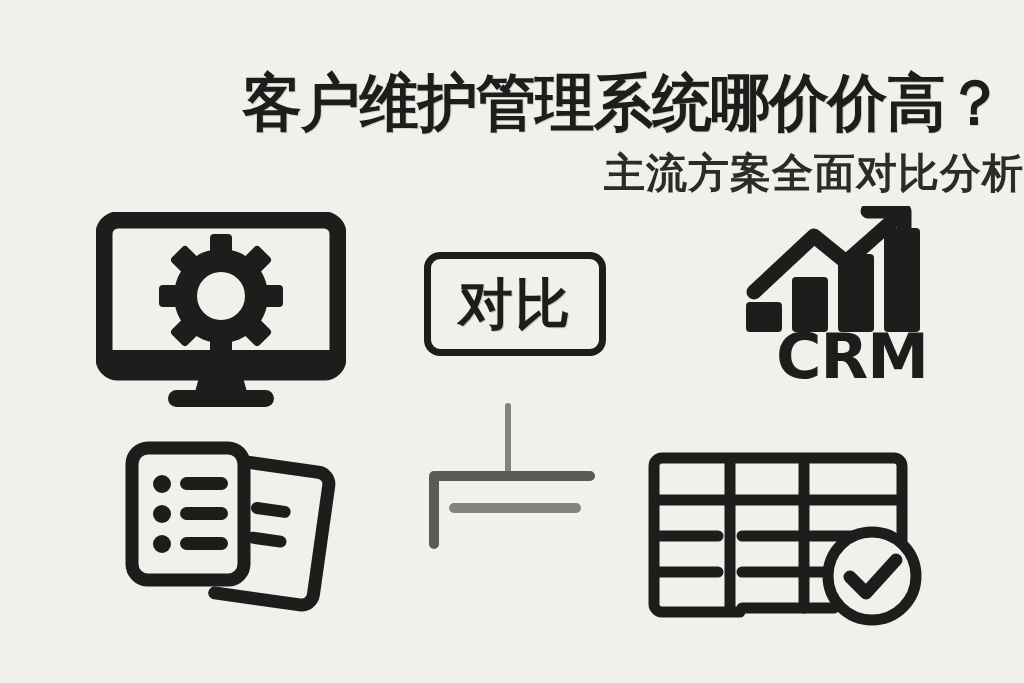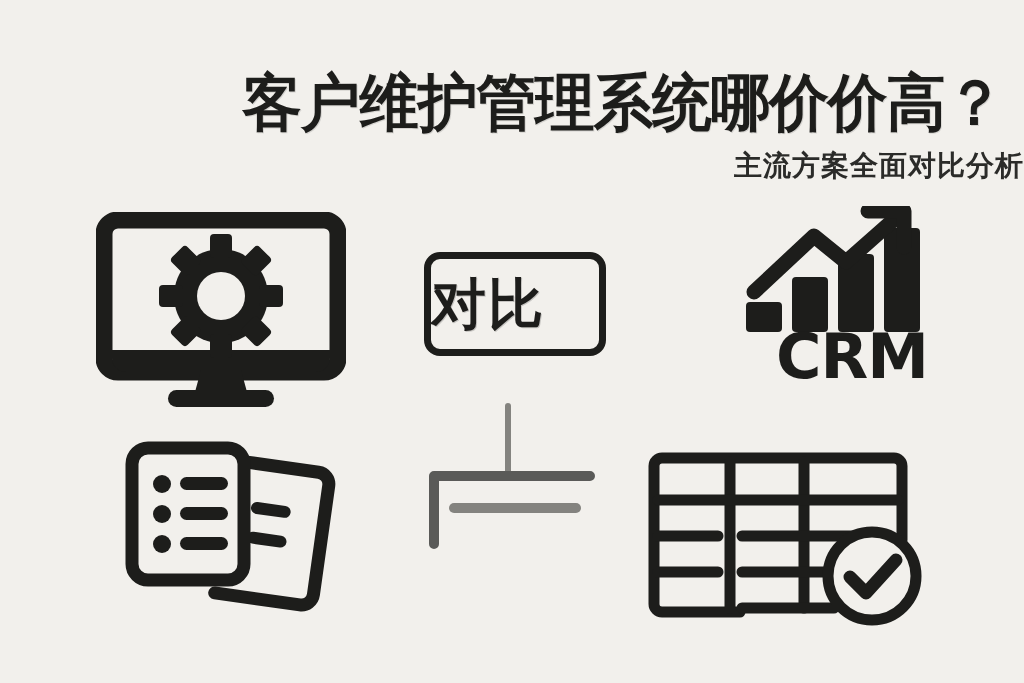--- a/index.html
+++ b/index.html
@@ -34,21 +34,21 @@
     font-weight: 700;
     color: #1d1d1b;
     letter-spacing: -1px;
     margin: 0;
     white-space: nowrap;
     transform: scaleX(0.96);
     text-shadow: 1px 1px 0 rgba(0,0,0,0.12);
   }
   .subtitle {
     font-family: "DejaVu Sans", "Liberation Sans", sans-serif;
-    font-size: 28px;
+    font-size: 41px;
     line-height: 1.1;
     font-weight: 600;
     color: #2b2b29;
     margin: 14px 0 0 0;
     white-space: nowrap;
     letter-spacing: 1px;
     padding-left: 32px;
   }
 
   
@@ -63,21 +63,21 @@
   #icon-compare {
     left: 424px;
     top: 252px;
     width: 182px;
     height: 104px;
     border: 7px solid #1d1d1b;
     border-radius: 16px;
     background: #f2f0ec;
     display: flex;
     align-items: center;
-    justify-content: flex-start;
+    justify-content: center;
     box-sizing: border-box;
   }
   .compare-text {
     font-family: "DejaVu Sans", "Liberation Sans", sans-serif;
     font-size: 55px;
     font-weight: 700;
     color: #1d1d1b;
     line-height: 1;
     letter-spacing: 2px;
     text-shadow: 1px 1px 0 rgba(0,0,0,0.18);

